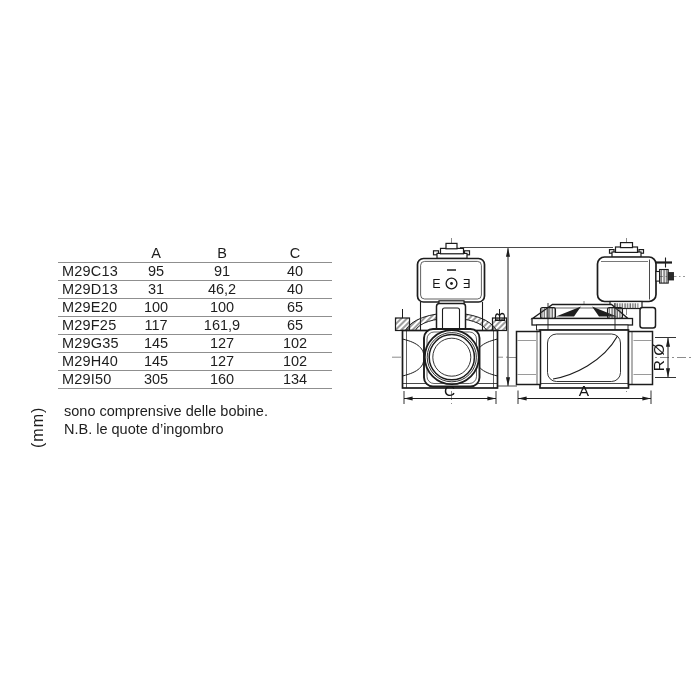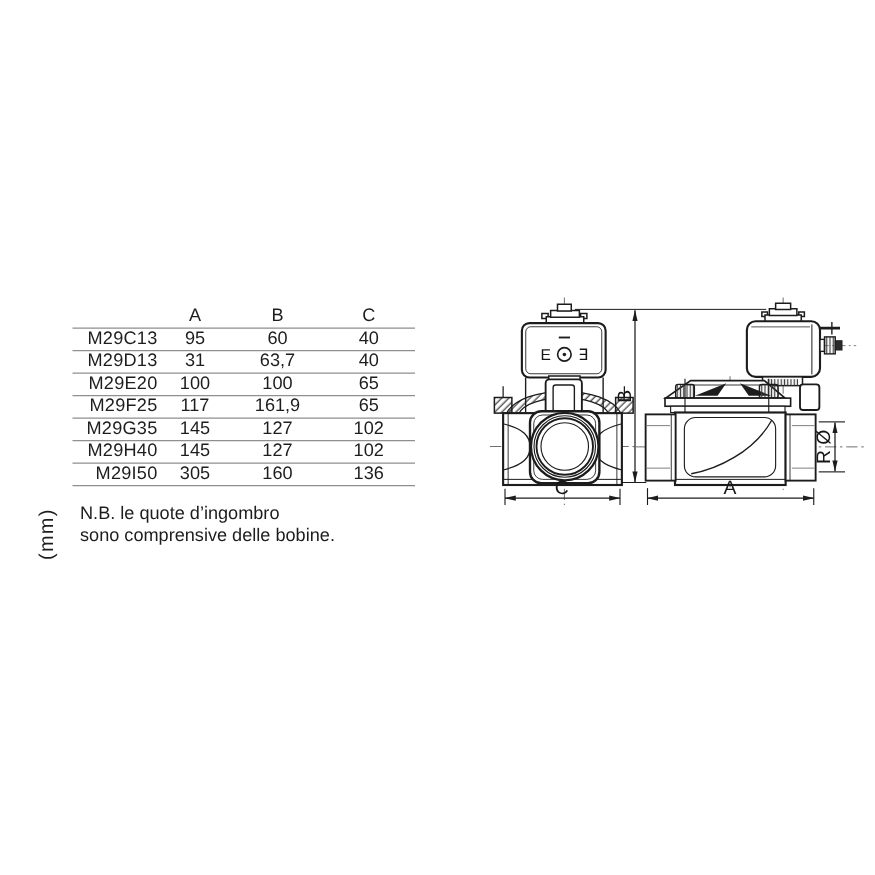--- a/index.html
+++ b/index.html
@@ -8,21 +8,21 @@
     font-family:"Liberation Sans","DejaVu Sans",sans-serif;color:#1d1d1d;
   }
   .stage{position:absolute;left:0;top:0;width:700px;height:700px;}
 
   
   .dim-table{position:absolute;left:58px;top:244px;width:274px;font-size:14.5px;}
   .trow{display:grid;grid-template-columns:68px 60px 72px 74px;height:18px;line-height:17px;
         border-bottom:1px solid #8f8f8f;box-sizing:border-box;align-items:center;}
   .trow.head{height:19px;line-height:18px;}
   .cell{white-space:nowrap;overflow:visible;}
-  .cell.model{text-align:right;padding-left:4px;letter-spacing:0.2px;}
+  .cell.model{text-align:left;padding-left:4px;letter-spacing:0.2px;}
   .cell.num{text-align:center;}
 
   .note{position:absolute;left:64px;top:403px;font-size:14.5px;line-height:17.5px;}
 
   .unit-label{
     position:absolute;left:29px;top:448px;font-size:16px;letter-spacing:1px;
     transform:rotate(-90deg);transform-origin:0 0;white-space:nowrap;
   }
 
   svg text{font-family:"Liberation Sans","DejaVu Sans",sans-serif;fill:#161616;}
@@ -38,27 +38,27 @@
   <div class="dim-table">
     <div class="trow head">
       <div class="cell model"></div>
       <div class="cell num">A</div>
       <div class="cell num">B</div>
       <div class="cell num">C</div>
     </div>
     <div class="trow">
       <div class="cell model">M29C13</div>
       <div class="cell num">95</div>
-      <div class="cell num">60</div>
+      <div class="cell num">91</div>
       <div class="cell num">40</div>
     </div>
     <div class="trow">
       <div class="cell model">M29D13</div>
       <div class="cell num">31</div>
-      <div class="cell num">63,7</div>
+      <div class="cell num">46,2</div>
       <div class="cell num">40</div>
     </div>
     <div class="trow">
       <div class="cell model">M29E20</div>
       <div class="cell num">100</div>
       <div class="cell num">100</div>
       <div class="cell num">65</div>
     </div>
     <div class="trow">
       <div class="cell model">M29F25</div>
@@ -75,28 +75,28 @@
     <div class="trow">
       <div class="cell model">M29H40</div>
       <div class="cell num">145</div>
       <div class="cell num">127</div>
       <div class="cell num">102</div>
     </div>
     <div class="trow">
       <div class="cell model">M29I50</div>
       <div class="cell num">305</div>
       <div class="cell num">160</div>
-      <div class="cell num">136</div>
+      <div class="cell num">134</div>
     </div>
   </div>
 
   
   <div class="note">
+    <div>sono comprensive delle bobine.</div>
     <div>N.B. le quote d’ingombro</div>
-    <div>sono comprensive delle bobine.</div>
   </div>
 
   
   <div class="unit-label">(mm)</div>
 
   
   <svg width="700" height="700" viewBox="0 0 700 700">
     <defs>
       <marker id="arrow" viewBox="0 0 10 6" refX="9.6" refY="3" markerWidth="9" markerHeight="5.4" orient="auto-start-reverse">
         <path d="M0,0.7 L10,3 L0,5.3 Z" fill="#1c1c1c"></path>

